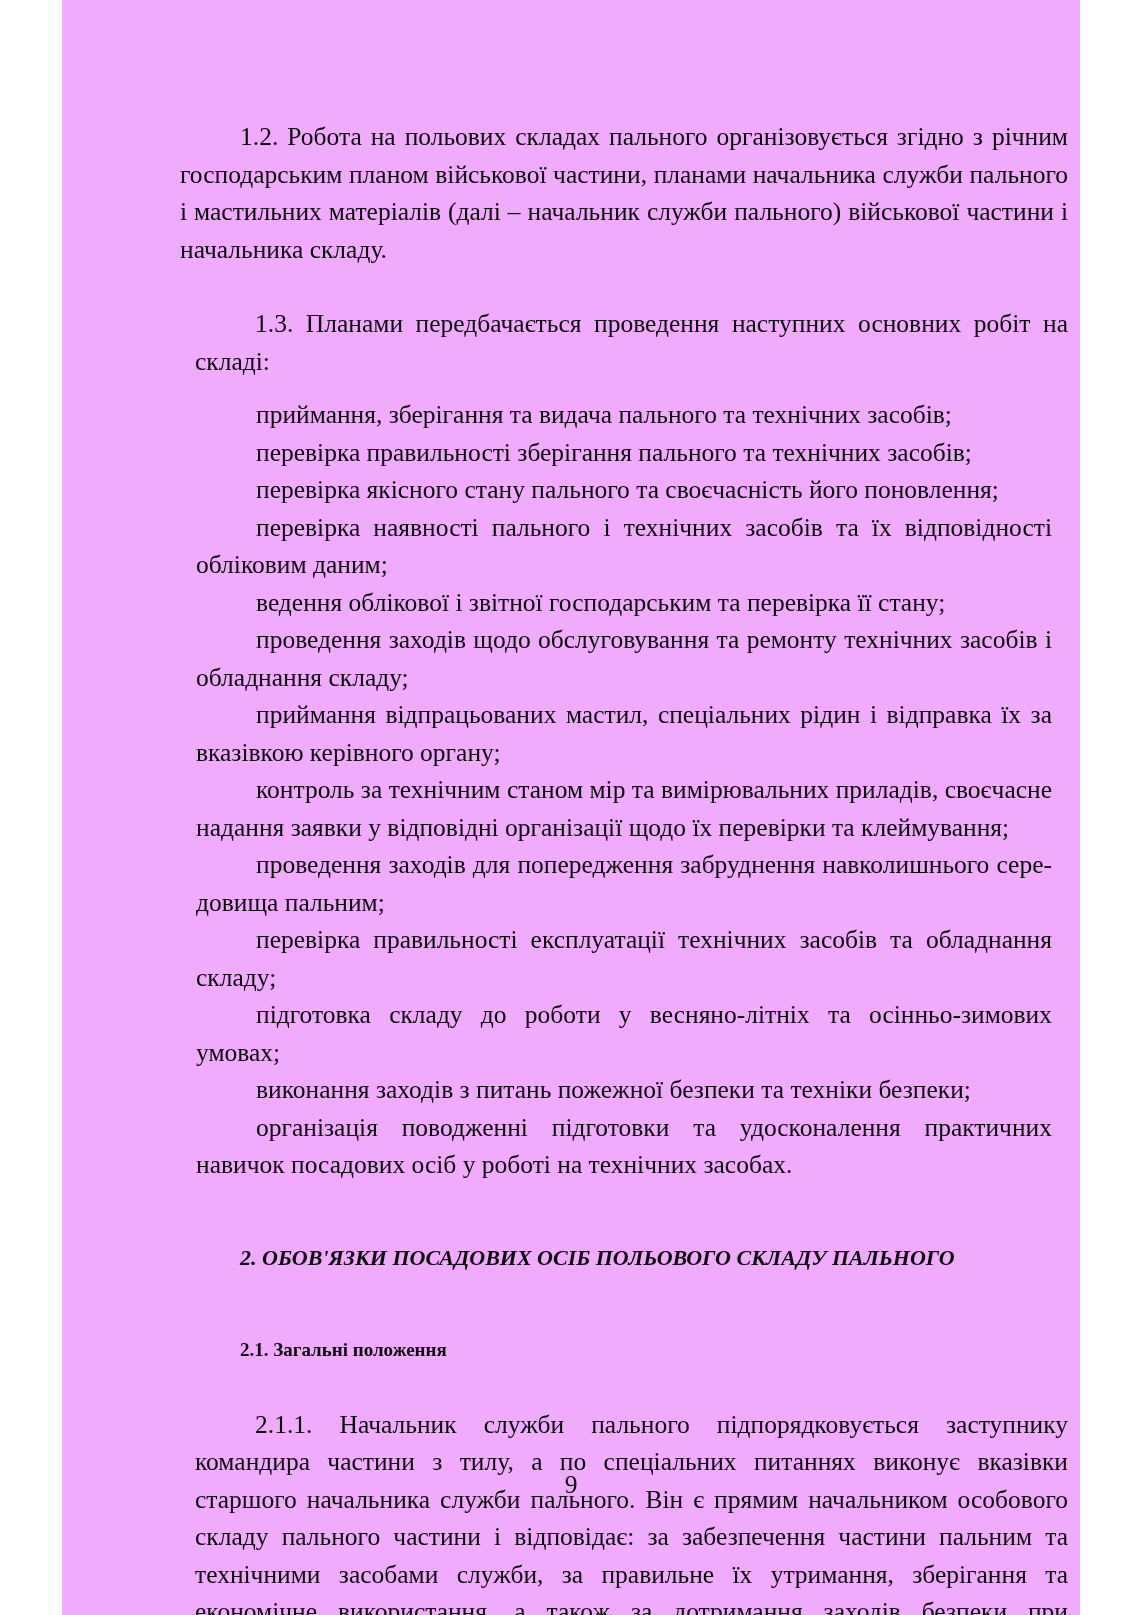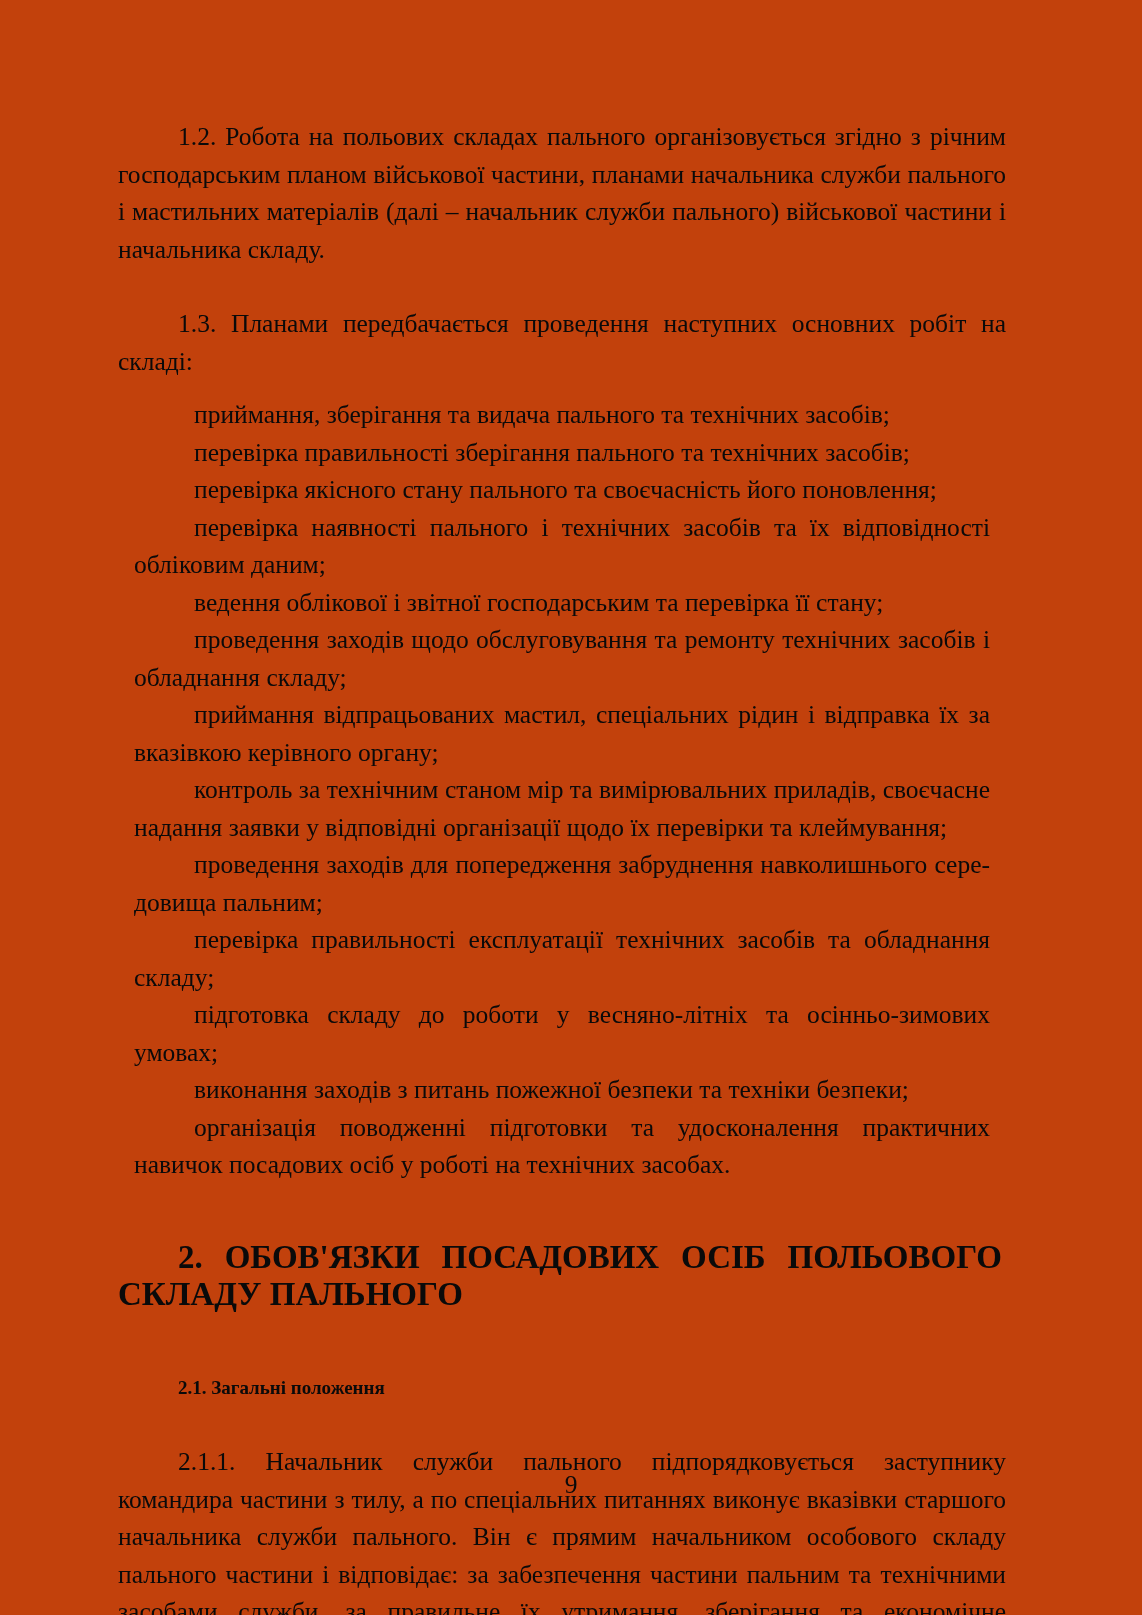--- a/index.html
+++ b/index.html
@@ -4,24 +4,24 @@
 <title>Document Page</title>
 <style>
   html, body {
     margin: 0;
     padding: 0;
     background: #ffffff;
   }
 
   .page {
     position: relative;
-    width: 1142px;
+    width: 1018px;
     height: 1615px;
     margin: 0 auto;
-    background: #c2410c;
+    background: #f0abfc;
     box-sizing: border-box;
     overflow: hidden;
     font-family: "Liberation Serif", "DejaVu Serif", serif;
     color: #0a0a0a;
   }
 
   .content {
     position: absolute;
     left: 118px;
     top: 118px;
@@ -37,21 +37,21 @@
     text-indent: 60px;
     margin: 0;
     hyphens: manual;
   }
 
   .para.last-left {
     text-align-last: left;
   }
 
   
-  .gap-lg { margin-top: 37px; }
+  .gap-lg { margin-top: 37px; margin-left: 15px; }
 
   
   .list {
     margin: 16px;
     padding: 0;
     list-style: none;
   }
   .list li {
     font-size: 25.5px;
     line-height: 37.5px;
@@ -59,28 +59,29 @@
     text-justify: inter-word;
     text-indent: 60px;
     margin: 0;
   }
   .list li.short {
     text-align-last: left;
   }
 
   
   .heading-major {
-    font-size: 33px;
+    font-size: 22px;
     line-height: 37.5px;
     font-weight: bold;
     text-align: justify;
     text-justify: inter-word;
     text-indent: 60px;
     margin: 55px 4px 0 0;
     text-align-last: left;
+    font-style: italic;
   }
 
   
   .heading-sub {
     font-size: 19px;
     line-height: 37.5px;
     font-weight: bold;
     margin: 55px 0 0 0;
     text-indent: 60px;
   }

